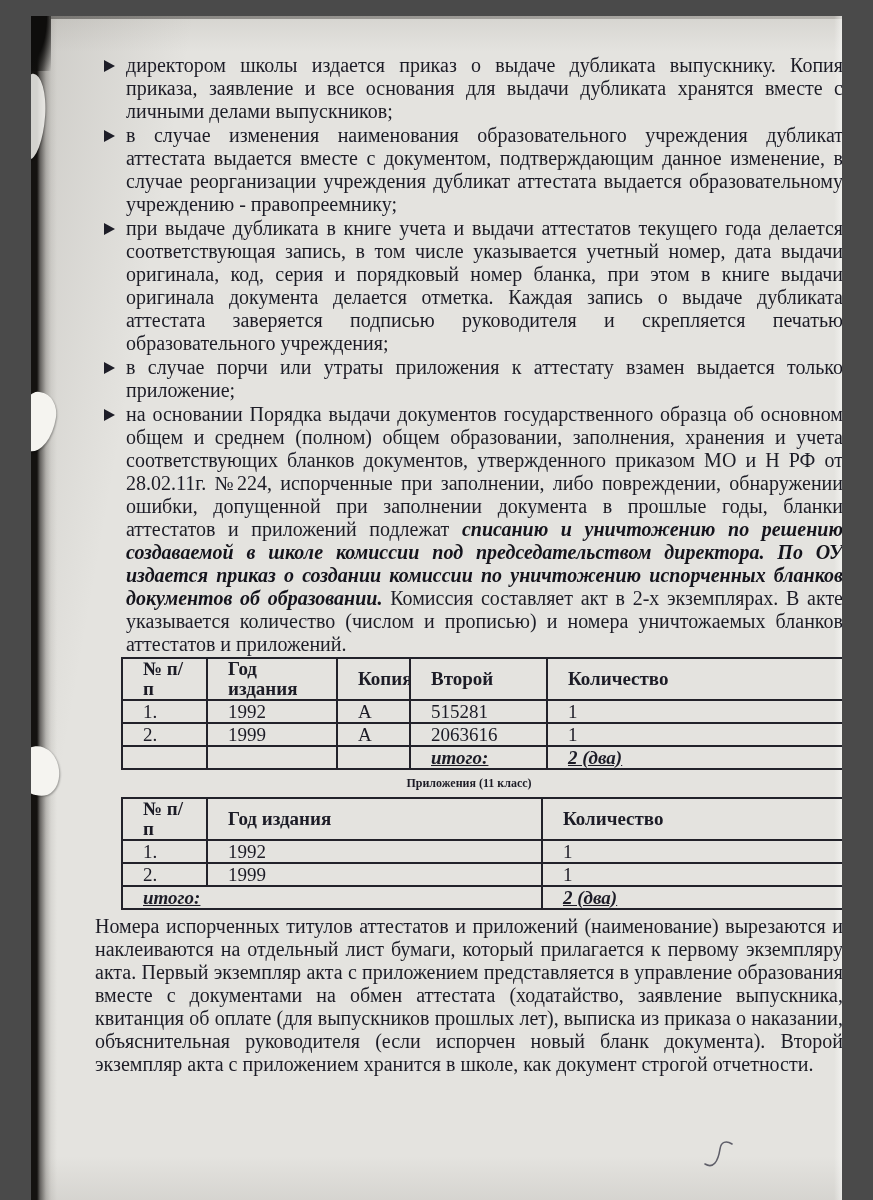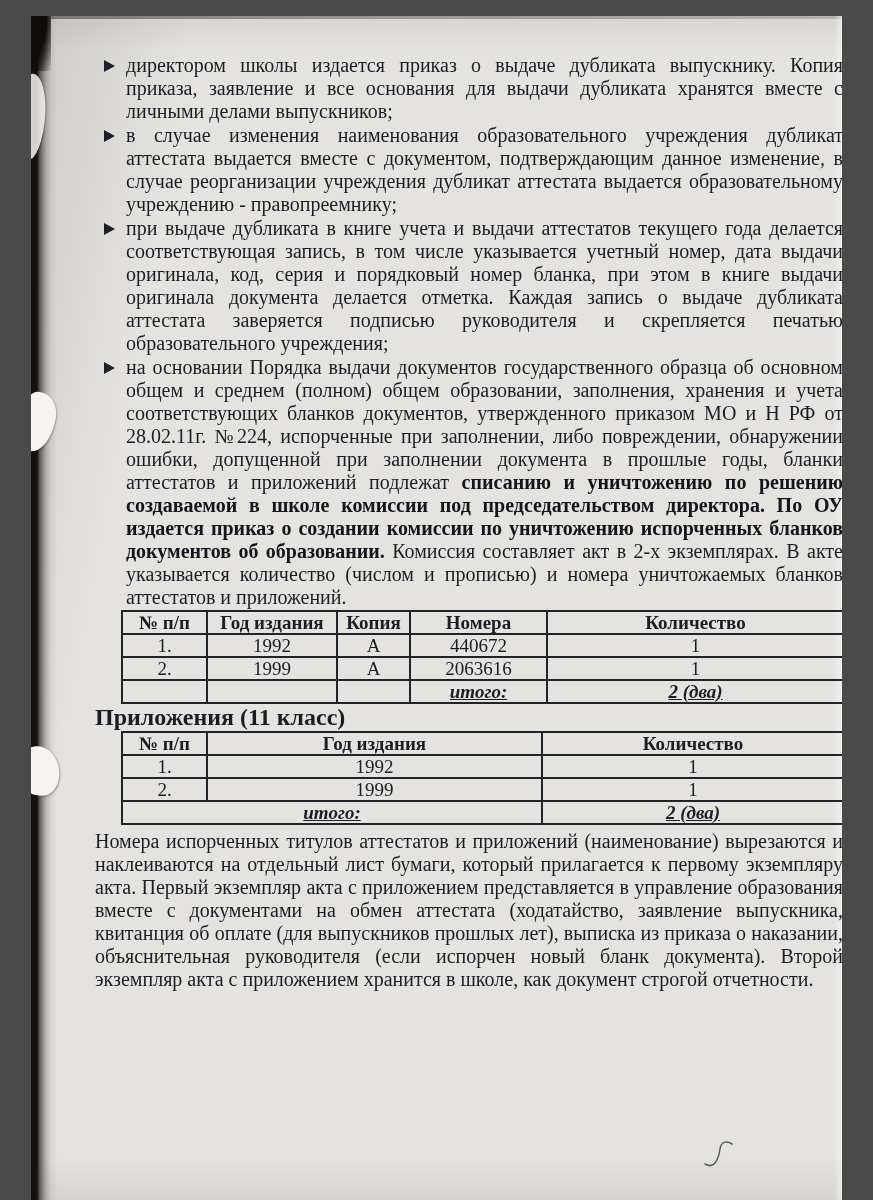--- a/index.html
+++ b/index.html
@@ -63,34 +63,34 @@
   }
 
   .bullet-list { list-style: none; margin: 0; padding: 0; }
   .bullet { position: relative; padding-left: 31px; text-align: justify; margin: 0 0 1px 0; }
   .marker {
     position: absolute; left: 9px; top: 6px; width: 0; height: 0;
     border-left: 11px solid #1e1e28;
     border-top: 6px solid transparent;
     border-bottom: 6px solid transparent;
   }
-  .bold-inline { font-weight: bold; color: #14141c; }
+  .bold-inline { font-weight: bold; color: #14141c; font-style: italic; }
 
   .t1-title { font-weight: bold; font-size: 20px; margin: 8px 0 2px 66px; word-spacing: 6px; white-space: nowrap; }
-  .t2-title { font-weight: bold; font-size: 24px; margin: 2px 0 2px 0; text-align: left; }
+  .t2-title { font-weight: bold; font-size: 12px; margin: 2px 0 2px 0; text-align: center; }
 
   table.doc-table {
     border-collapse: collapse; table-layout: fixed;
     margin-left: 26px; width: 722px;
     font-size: 19px;
   }
   table.doc-table th, table.doc-table td {
     border: 2px solid #22222a;
-    text-align: center; vertical-align: middle;
-    height: 23px; padding: 0 0; line-height: 20px;
+    text-align: left; vertical-align: middle;
+    height: 23px; padding: 0 20px; line-height: 20px;
     overflow: hidden;
   }
   table.doc-table th { font-weight: bold; }
   .itogo { font-weight: bold; font-style: italic; text-decoration: underline; }
 
   .closing { margin: 5px 0 0 0; text-align: justify; }
 </style>
 </head>
 <body>
 
@@ -116,20 +116,24 @@
         <span class="marker"></span>
         <span>директором школы издается приказ о выдаче дубликата выпускнику. Копия приказа, заявление и все основания для выдачи дубликата хранятся вместе с личными делами выпускников;</span>
       </li>
       <li class="bullet">
         <span class="marker"></span>
         <span>в случае изменения наименования образовательного учреждения дубликат аттестата выдается вместе с документом, подтверждающим данное изменение, в случае реорганизации учреждения дубликат аттестата выдается образовательному учреждению - правопреемнику;</span>
       </li>
       <li class="bullet">
         <span class="marker"></span>
         <span>при выдаче дубликата в книге учета и выдачи аттестатов текущего года делается соответствующая запись, в том числе указывается учетный номер, дата выдачи оригинала, код, серия и порядковый номер бланка, при этом в книге выдачи оригинала документа делается отметка. Каждая запись о выдаче дубликата аттестата заверяется подписью руководителя и скрепляется печатью образовательного учреждения;</span>
+      </li>
+      <li class="bullet">
+        <span class="marker"></span>
+        <span>в случае порчи или утраты приложения к аттестату взамен выдается только приложение;</span>
       </li>
       <li class="bullet">
         <span class="marker"></span>
         <span>на основании Порядка выдачи документов государственного образца об основном общем и среднем (полном) общем образовании, заполнения, хранения и учета соответствующих бланков документов, утвержденного приказом МО и Н РФ от 28.02.11г. №224, испорченные при заполнении, либо повреждении, обнаружении ошибки, допущенной при заполнении документа в прошлые годы, бланки аттестатов и приложений подлежат </span><span class="bold-inline">списанию и уничтожению по решению создаваемой в школе комиссии под председательством директора. По ОУ издается приказ о создании комиссии по уничтожению испорченных бланков документов об образовании.</span><span> Комиссия составляет акт в 2-х экземплярах. В акте указывается количество (числом и прописью) и номера уничтожаемых бланков аттестатов и приложений.</span>
       </li>
     </ul>
 
 
     <table class="doc-table">
       <colgroup>
@@ -137,28 +141,28 @@
           <col style="width:130px">
           <col style="width:73px">
           <col style="width:137px">
           <col style="width:297px">
       </colgroup>
       <tbody>
           <tr>
         <th>№ п/п</th>
         <th>Год  издания</th>
         <th>Копия</th>
-        <th>Номера</th>
+        <th>Второй</th>
         <th>Количество</th>
       </tr>
       <tr>
         <td>1.</td>
         <td>1992</td>
         <td>А</td>
-        <td>440672</td>
+        <td>515281</td>
         <td>1</td>
       </tr>
       <tr>
         <td>2.</td>
         <td>1999</td>
         <td>А</td>
         <td>2063616</td>
         <td>1</td>
       </tr>
       <tr>

